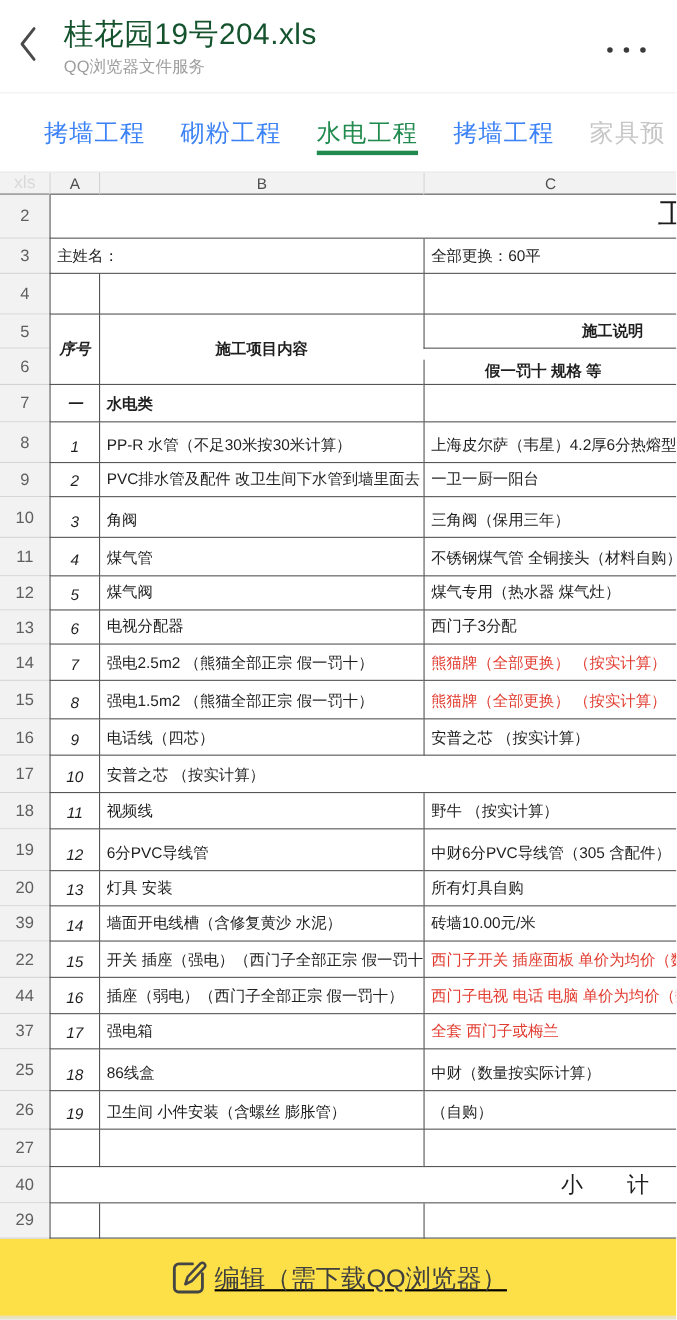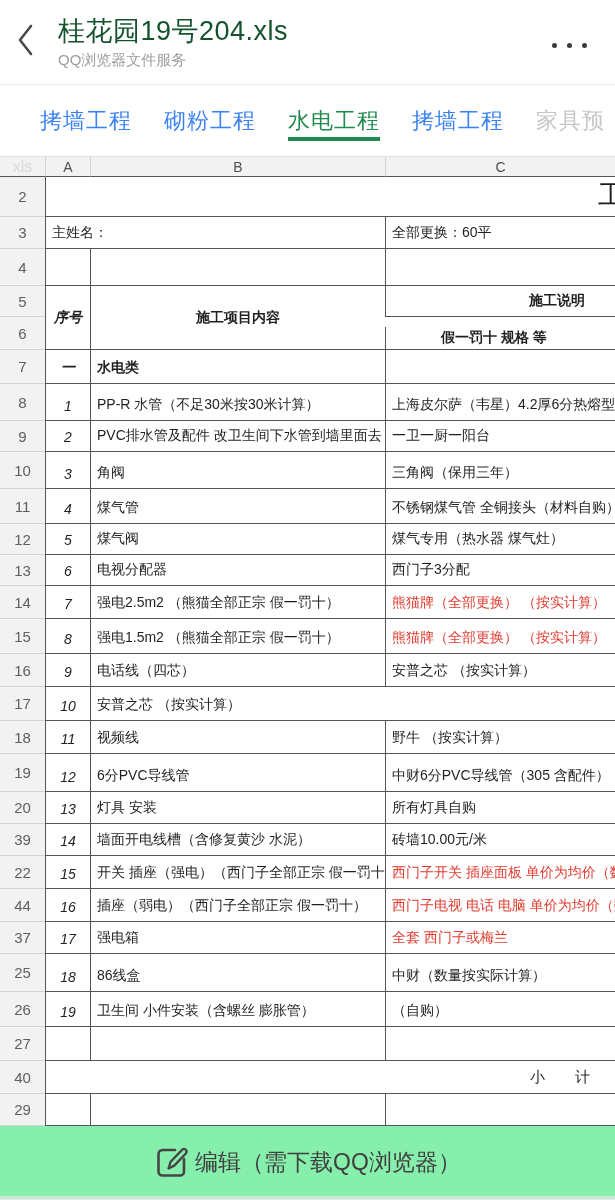--- a/index.html
+++ b/index.html
@@ -38,24 +38,24 @@
           overflow:hidden; white-space:nowrap; font-size:14px; color:#1f1f1f; padding:0 0 6px 6px; }
   .cell.ca { justify-content:center; padding-left:0;font-style:italic; }
   .cell.center { align-items:center; justify-content:center; padding:0; }
   .bold { font-weight:bold; font-size:14px; }
   .red { color:#e23c30; }
   .merged { flex:1 1 auto; }
   .split-col { display:flex; flex-direction:column; flex:0 0 45px; }
   .split-c { display:flex; flex-direction:column; flex:1 1 auto;gap:10px; }
   .rh-half { flex:0 0 auto; }
   .title-clip { position:absolute; left:552px; bottom:3px; font-size:27px; color:#1b1b1b; }
-  .subtotal { align-items:center; justify-content:flex-end; padding:0 25px 0 0; font-size:15px; white-space:pre; }
-
-  
-  .footer { height:73px; display:flex; align-items:center; justify-content:center; gap:5px; background:#86efac; }
+  .subtotal { align-items:center; justify-content:flex-end; padding:0 25px 0 0; font-size:20px; white-space:pre; }
+
+  
+  .footer { height:73px; display:flex; align-items:center; justify-content:center; gap:5px; background:#fde047;text-decoration:underline; }
   .footer .edit { display:flex; align-items:center; gap:5px; cursor:pointer; }
   .footer .edit-label { font-size:23px; color:#3f3f3f; }
   .bottom-smudge { position:absolute; bottom:0; left:0; width:615px; height:4px; background:#e3e3e3; opacity:.75; }
 </style>
 </head>
 <body>
 
 <div class="screen">
 
   <div class="appbar">

